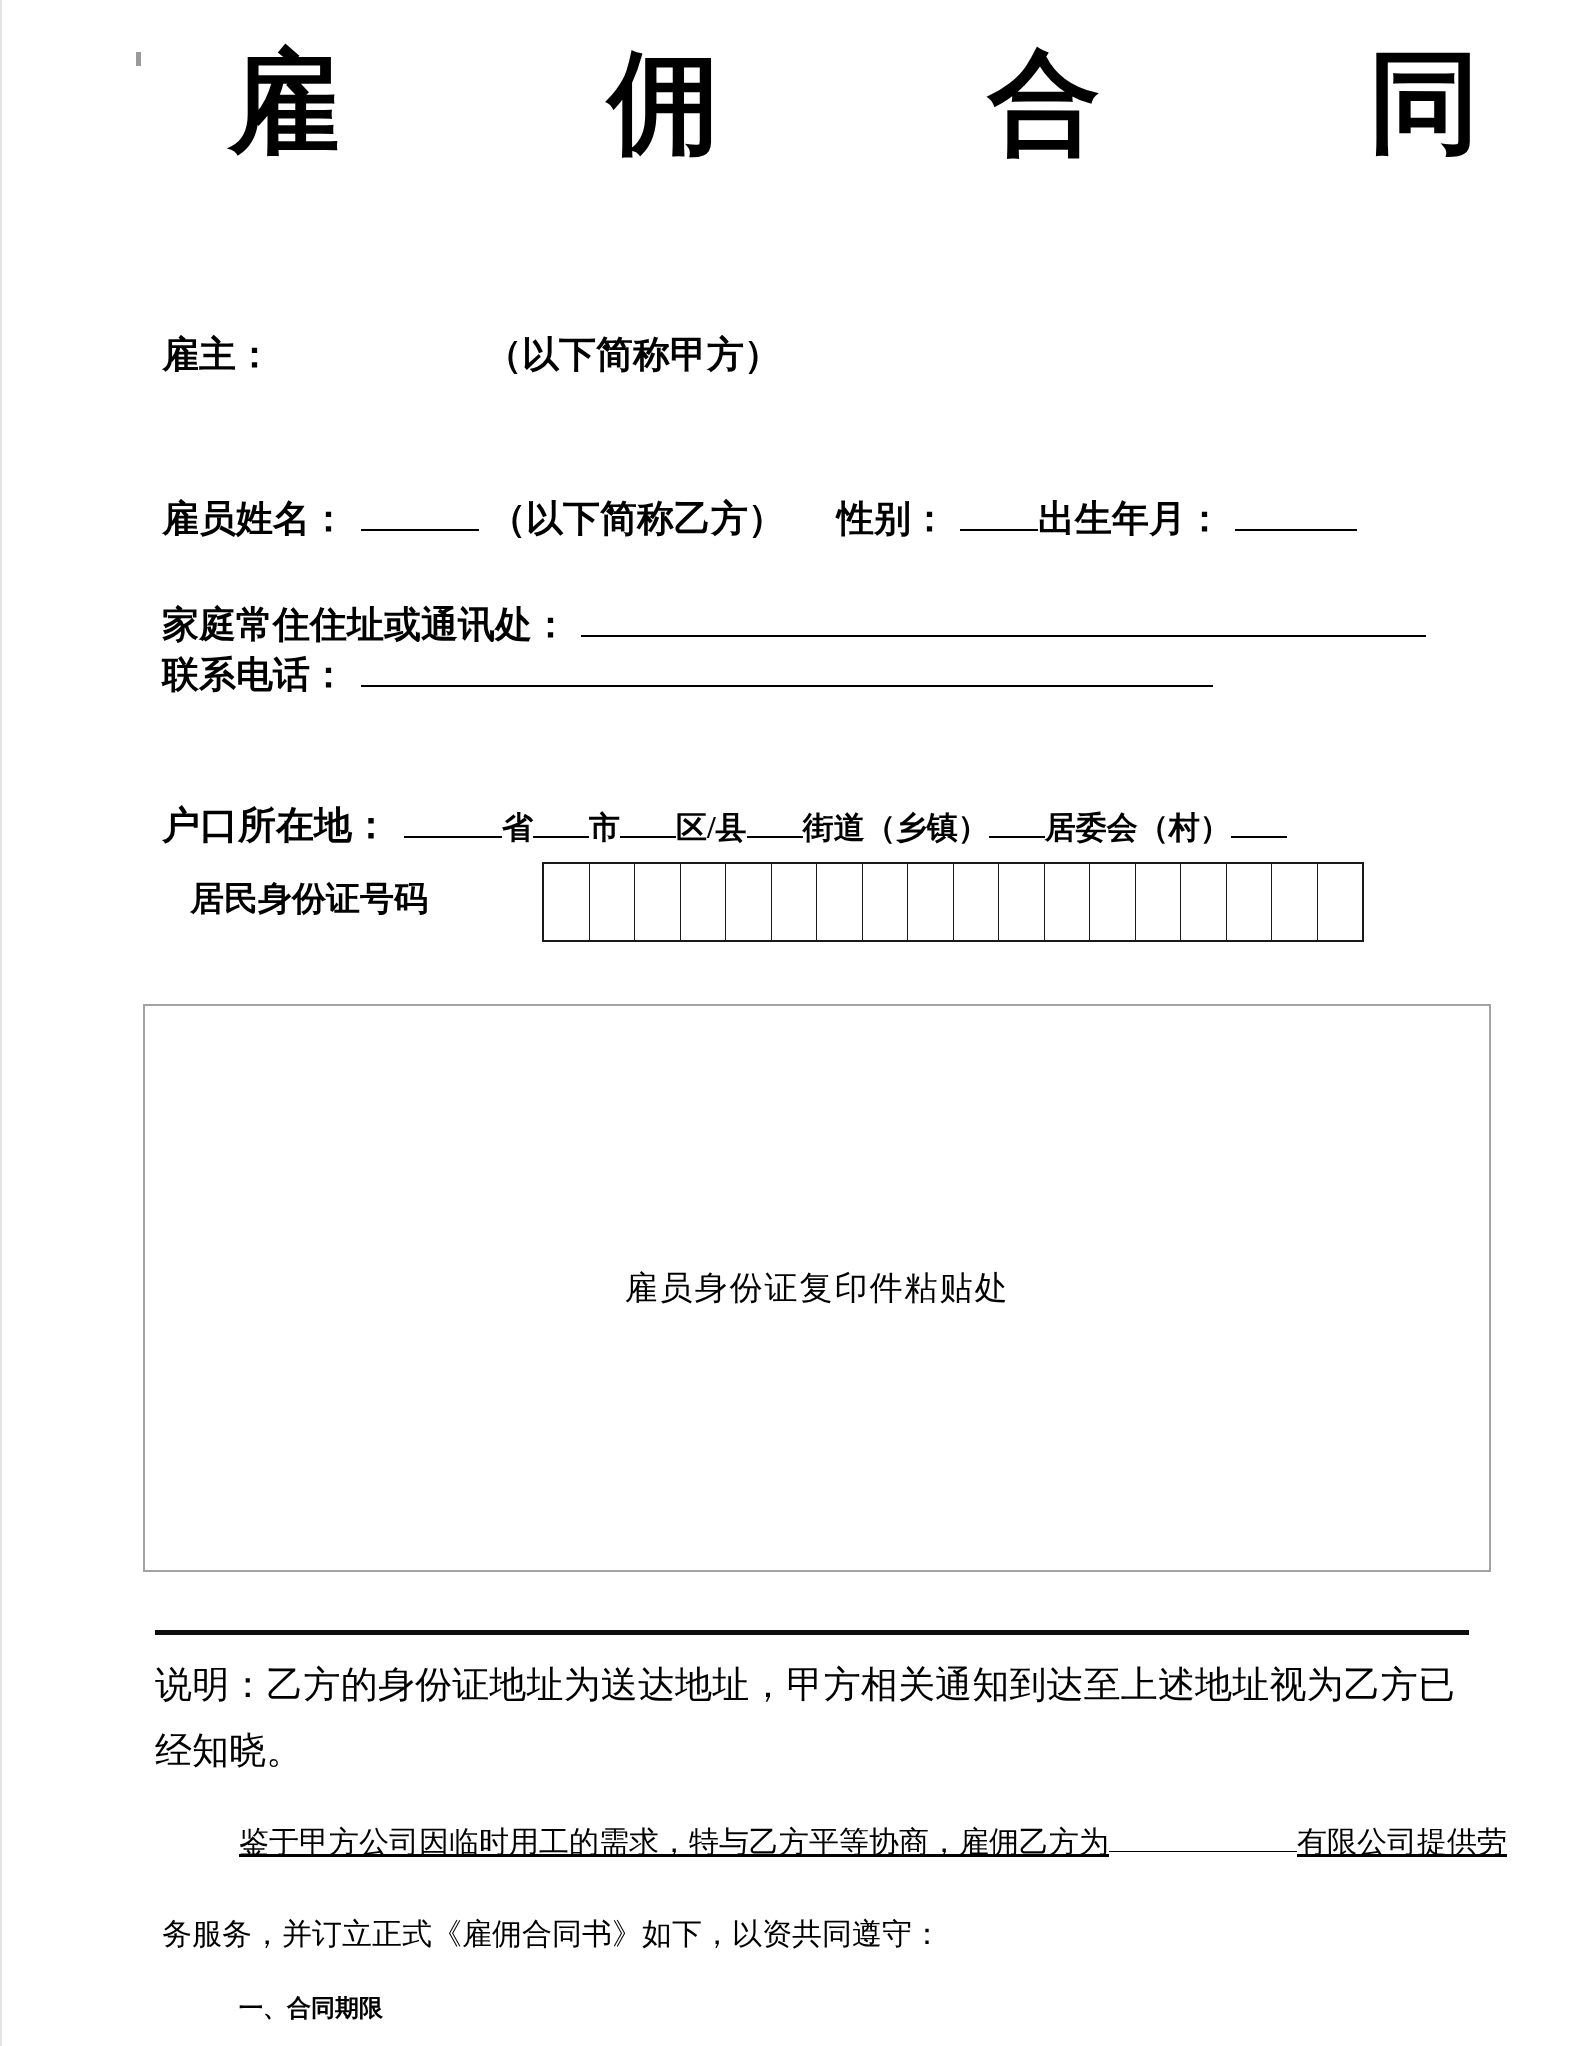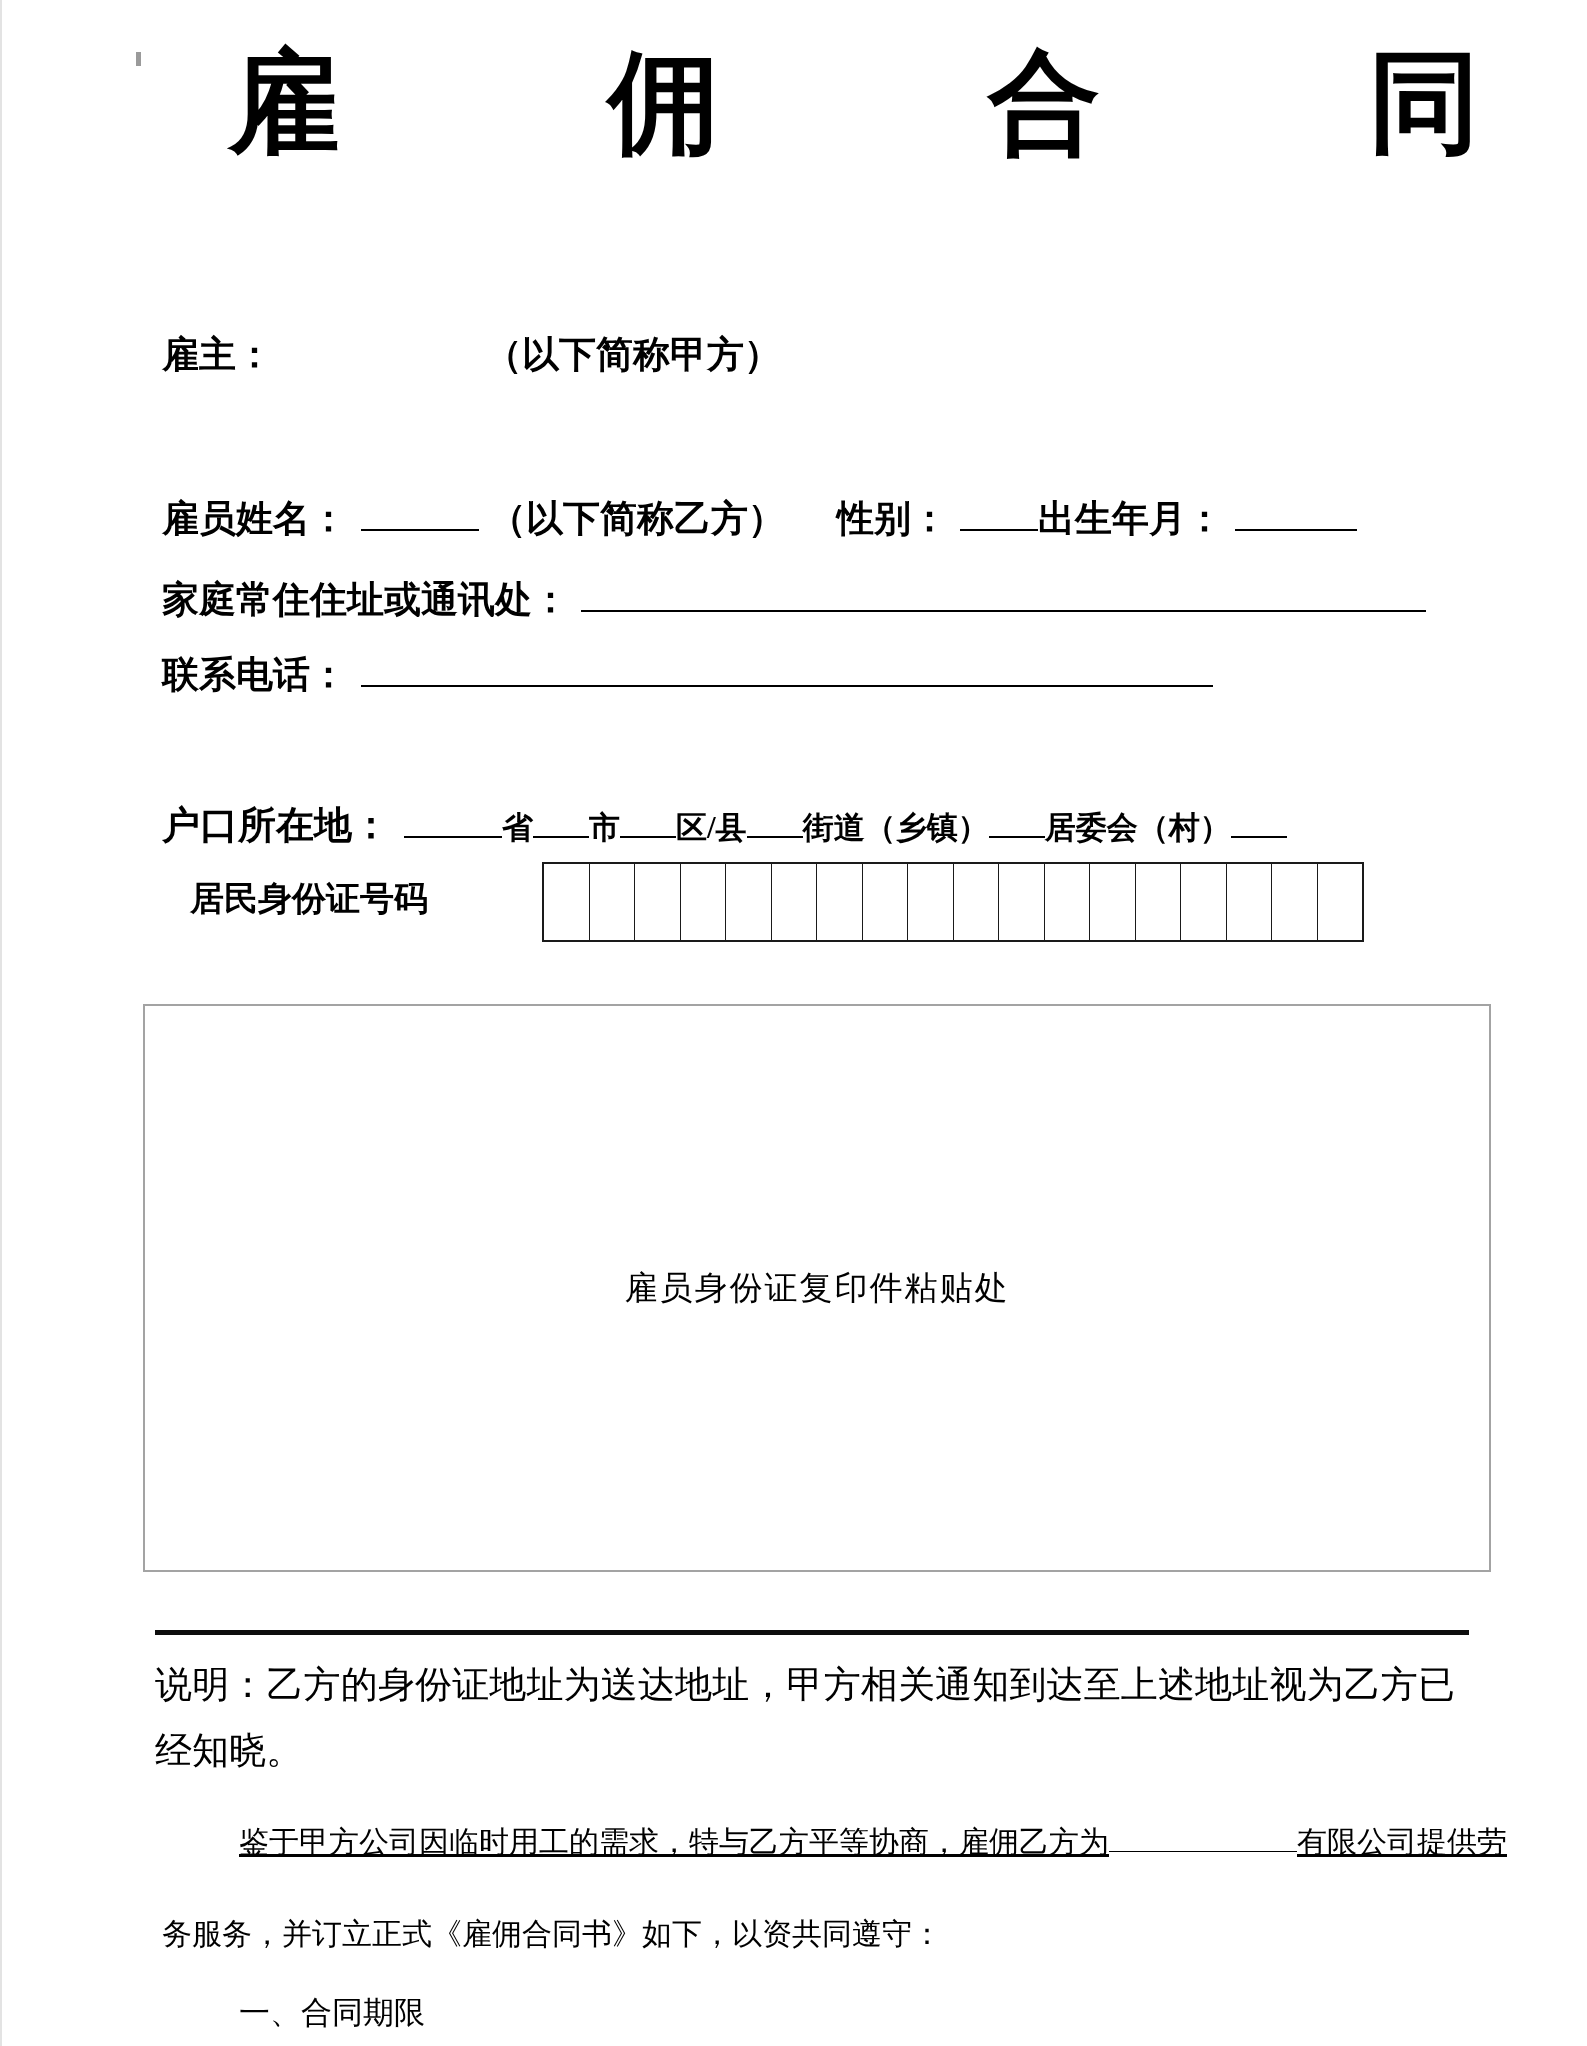--- a/index.html
+++ b/index.html
@@ -20,21 +20,21 @@
   }
   .title {
     position: absolute; left: 226px; top: 28px;
     font-size: 112px; font-weight: 700;
     letter-spacing: 78px; white-space: nowrap;
   }
   .line { position: absolute; white-space: nowrap; font-weight: 700; font-size: 37px; }
   .employer-line   { left: 160px; top: 330px; }
   .employer-line .note { margin-left: 212px; }
   .employee-line   { left: 160px; top: 492px; }
-  .address-line    { left: 160px; top: 573px; }
+  .address-line    { left: 160px; top: 598px; }
   .phone-line      { left: 160px; top: 648px; }
   .household-line  { left: 160px; top: 798px; font-size: 38px; }
   .household-line .seg { font-size: 31px; }
   .idnum-label     { left: 160px; top: 876px; font-size: 34px; margin-left: 28px; }
 
   .blank {
     display: inline-block;
     border-bottom: 2px solid #000;
     height: 1.05em;
     vertical-align: baseline;
@@ -82,21 +82,21 @@
     position: absolute; left: 237px; top: 1820px;
     font-size: 30px; font-weight: 400; white-space: nowrap; text-decoration: underline;
   }
   .b-company { width: 188px; border-bottom: 1.5px solid #000; }
   .preamble-2 {
     position: absolute; left: 160px; top: 1914px;
     font-size: 30px; font-weight: 400; white-space: nowrap;
   }
   .section-heading {
     position: absolute; left: 237px; top: 1992px;
-    font-size: 31px; font-weight: 400; white-space: nowrap;
+    font-size: 24px; font-weight: 700; white-space: nowrap;
   }
 </style>
 </head>
 <body>
 
 <div class="page">
 
   <div class="artifact"></div>
 
   <h1 class="title">雇　佣　合　同　书</h1>

